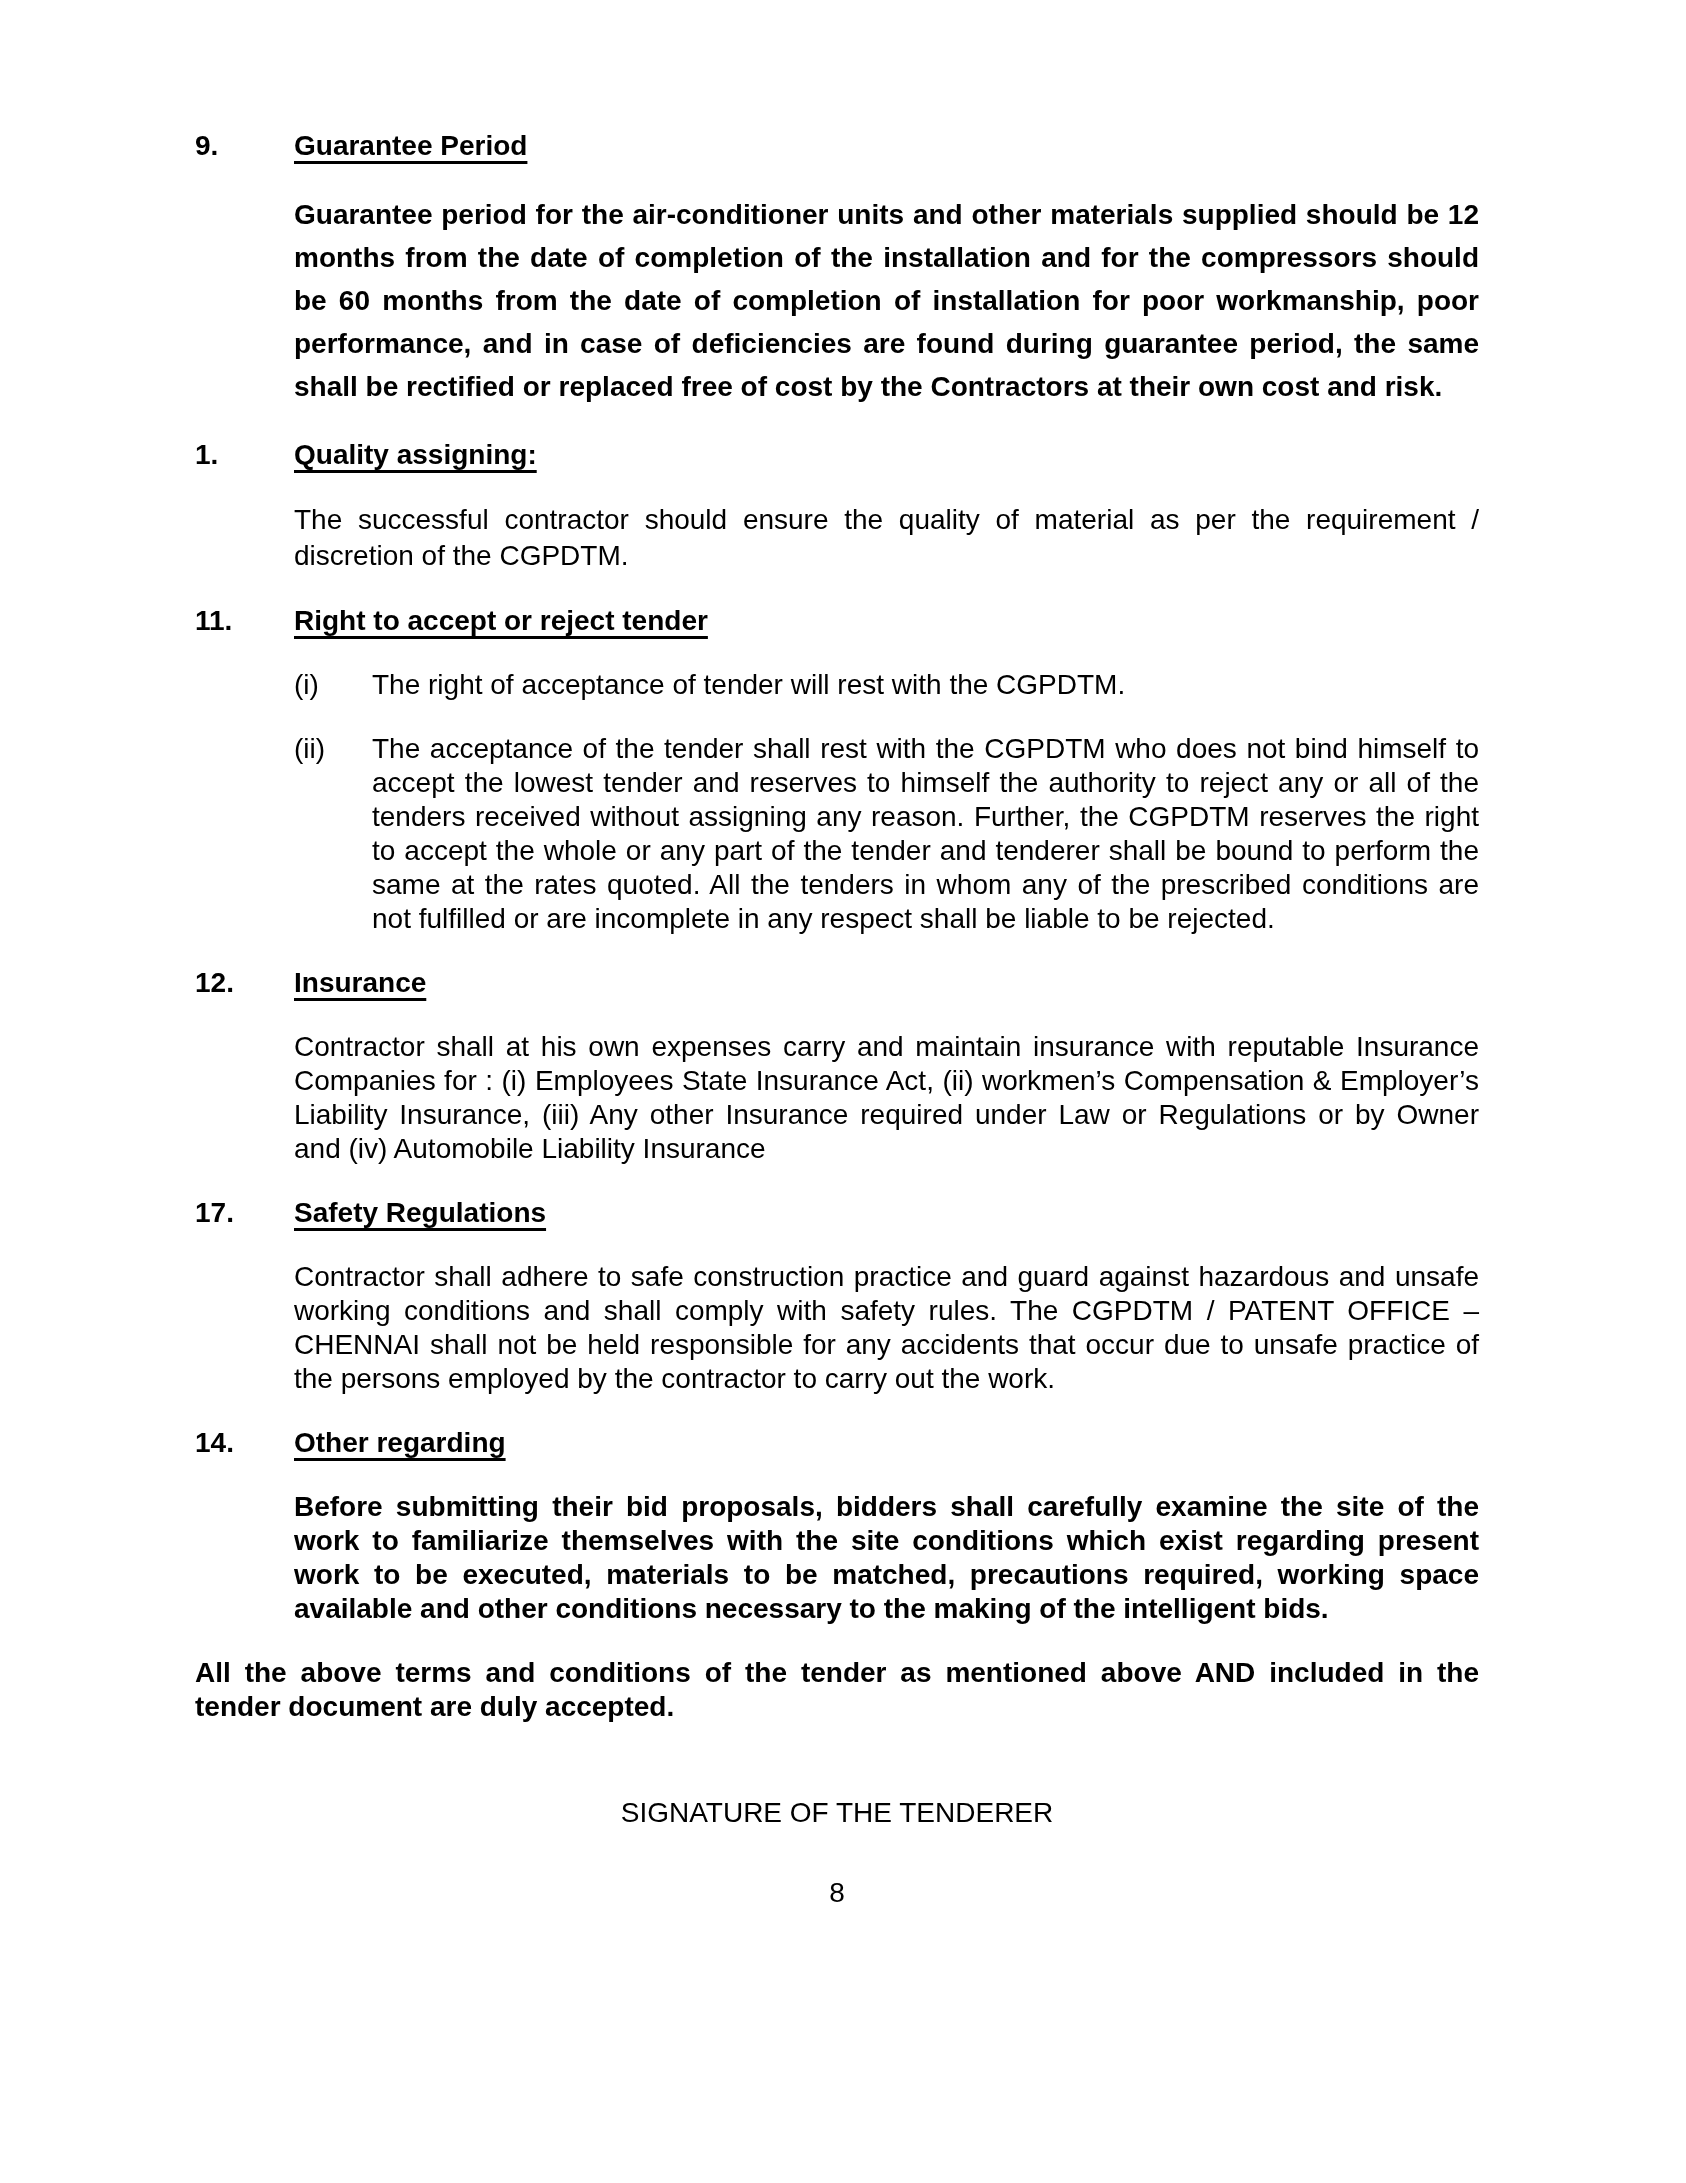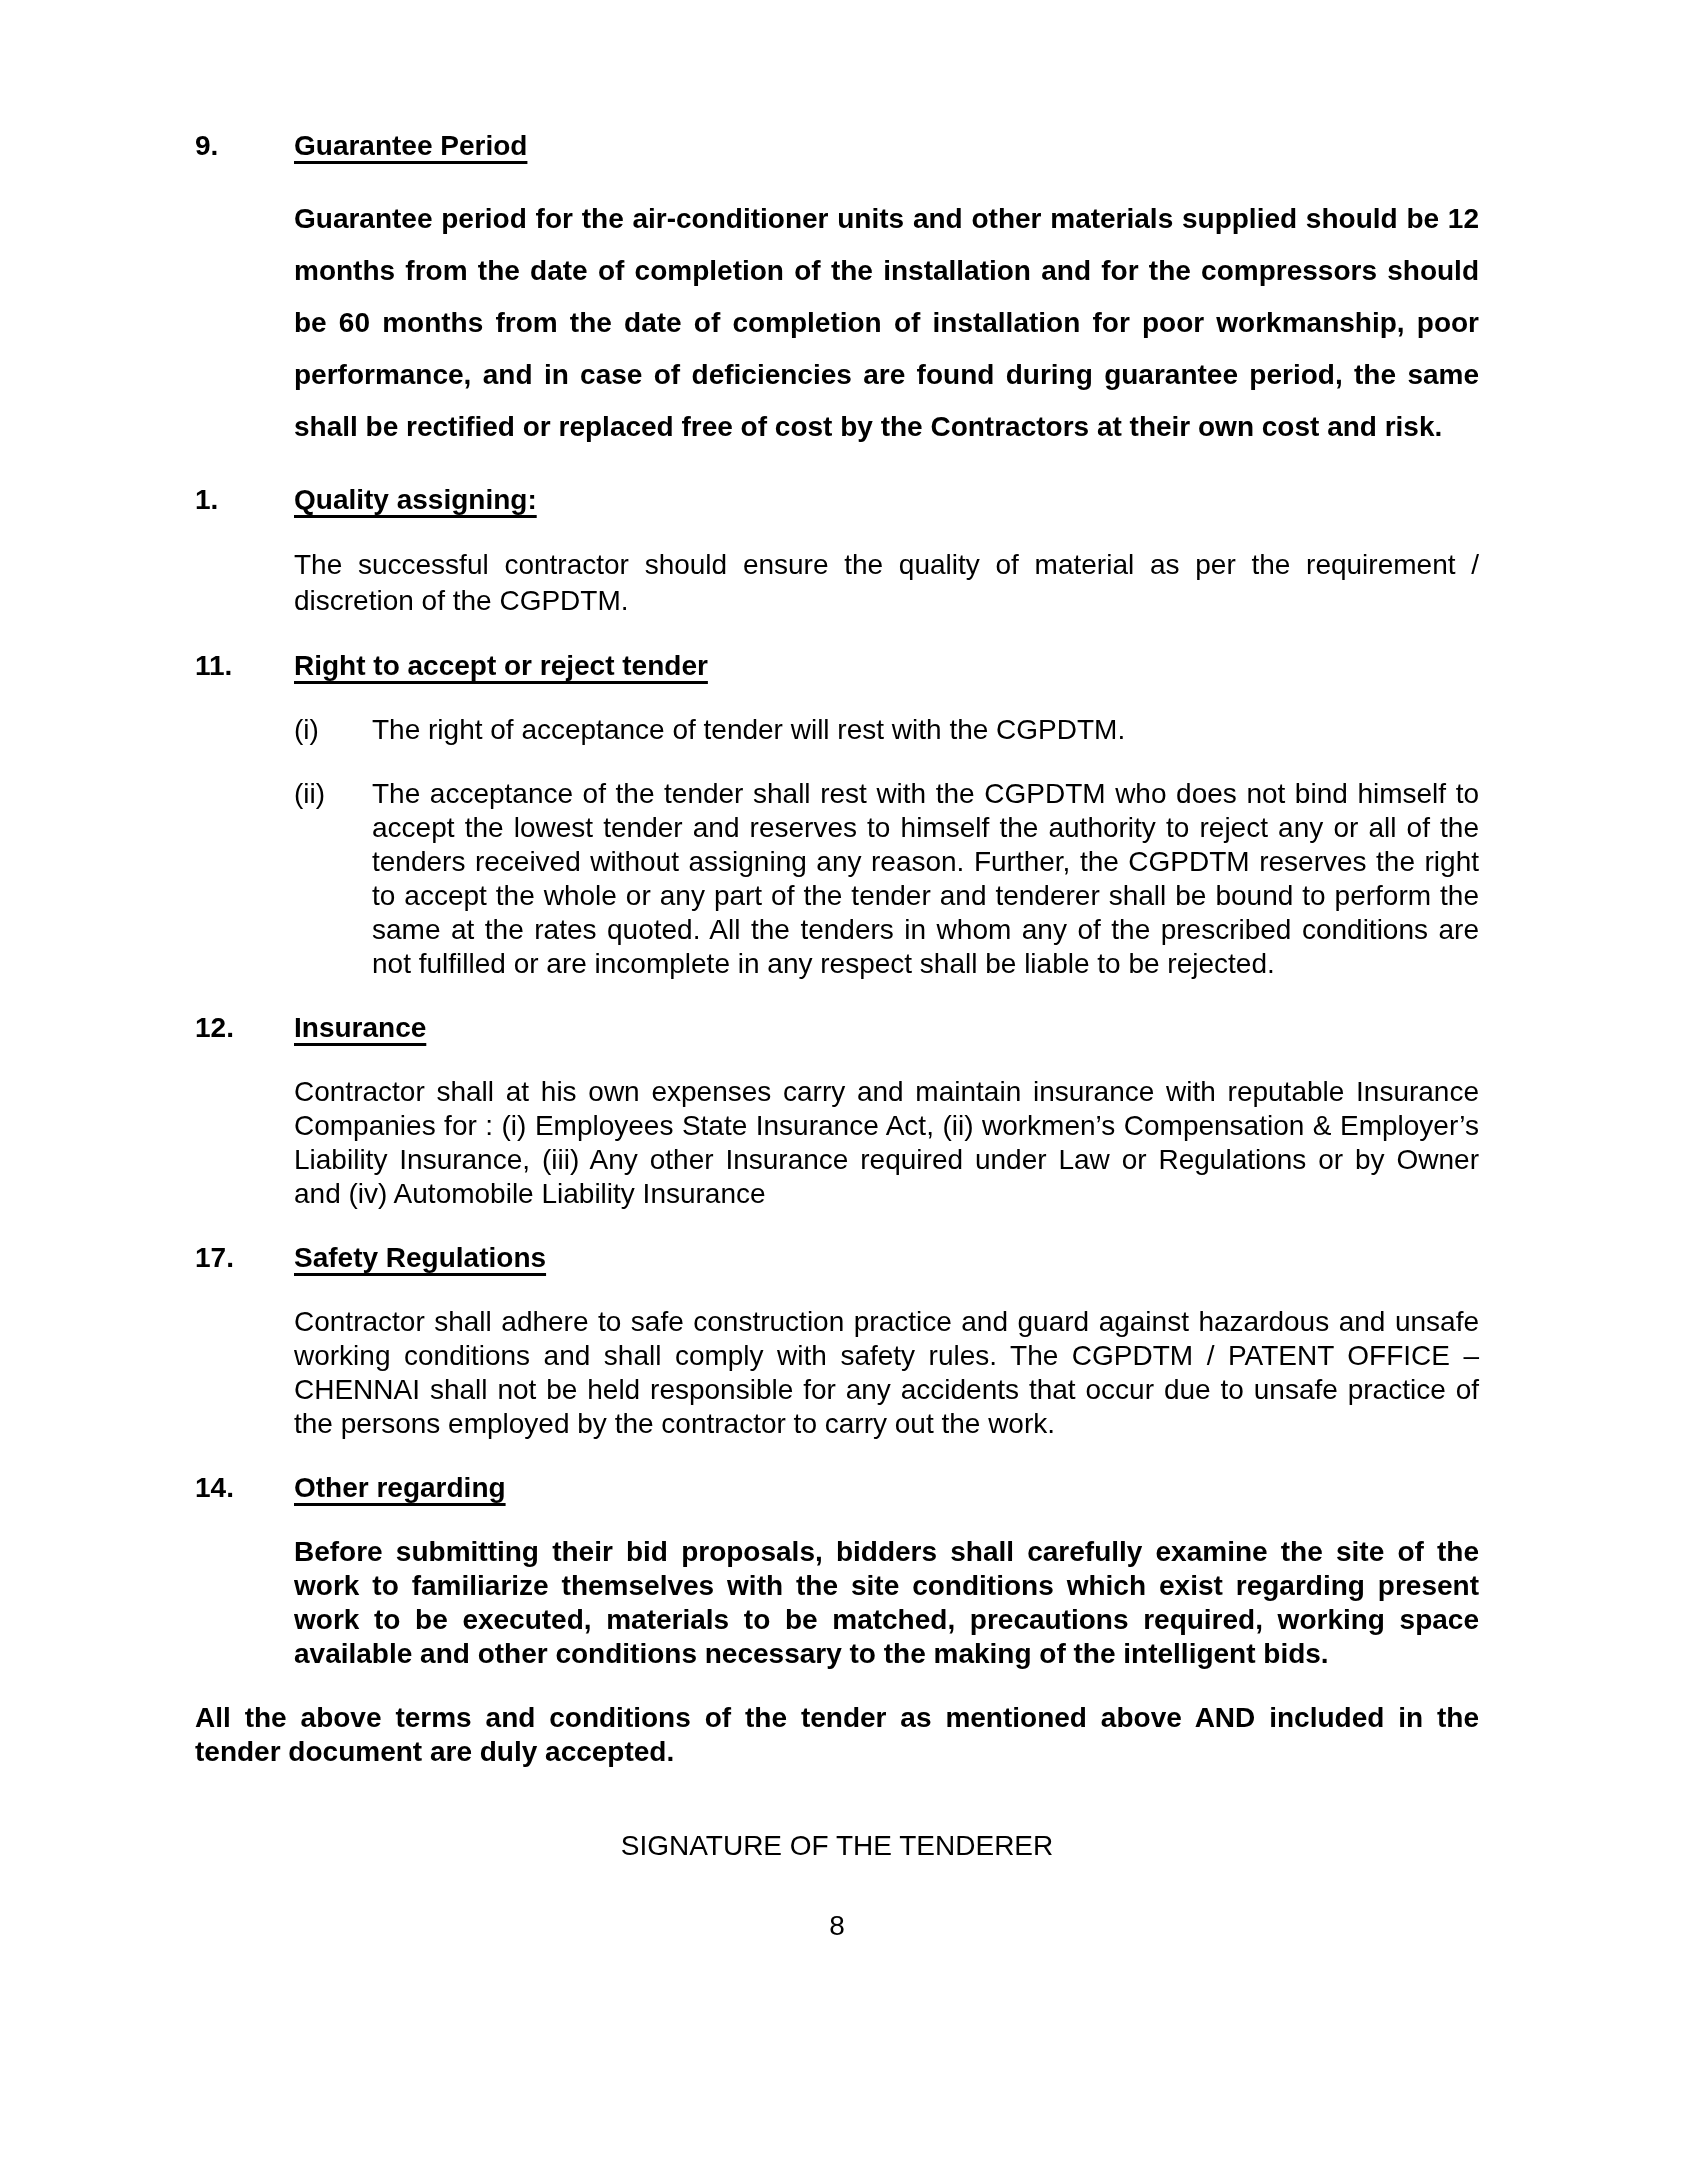--- a/index.html
+++ b/index.html
@@ -33,31 +33,31 @@
     font-weight:bold;
     text-decoration:underline;
     text-decoration-thickness:3.3px;
     text-underline-offset:6px;
   }
   .para {
     margin:0 0 30px 99px;
     text-align:justify;
     line-height:34px;
   }
-  .para.sp15 { line-height:52px; }
+  .para.sp15 { line-height:43px; }
   .para.sp135 { line-height:36px; }
   .bold { font-weight:bold; }
   .item {
     display:flex;
     margin:0 0 30px 99px;
   }
   .item-num { width:78px; flex:none; line-height:34px; }
   .item-text { flex:1; text-align:justify; line-height:34px; }
   .closing {
-    margin:0 0 30px 0;
+    margin:0 0 42px 0;
     text-align:justify;
     font-weight:bold;
     line-height:34px;
   }
   .signature {
     margin:30px 0 0 0;
     text-align:center;
     line-height:34px;
   }
   .page-number {

